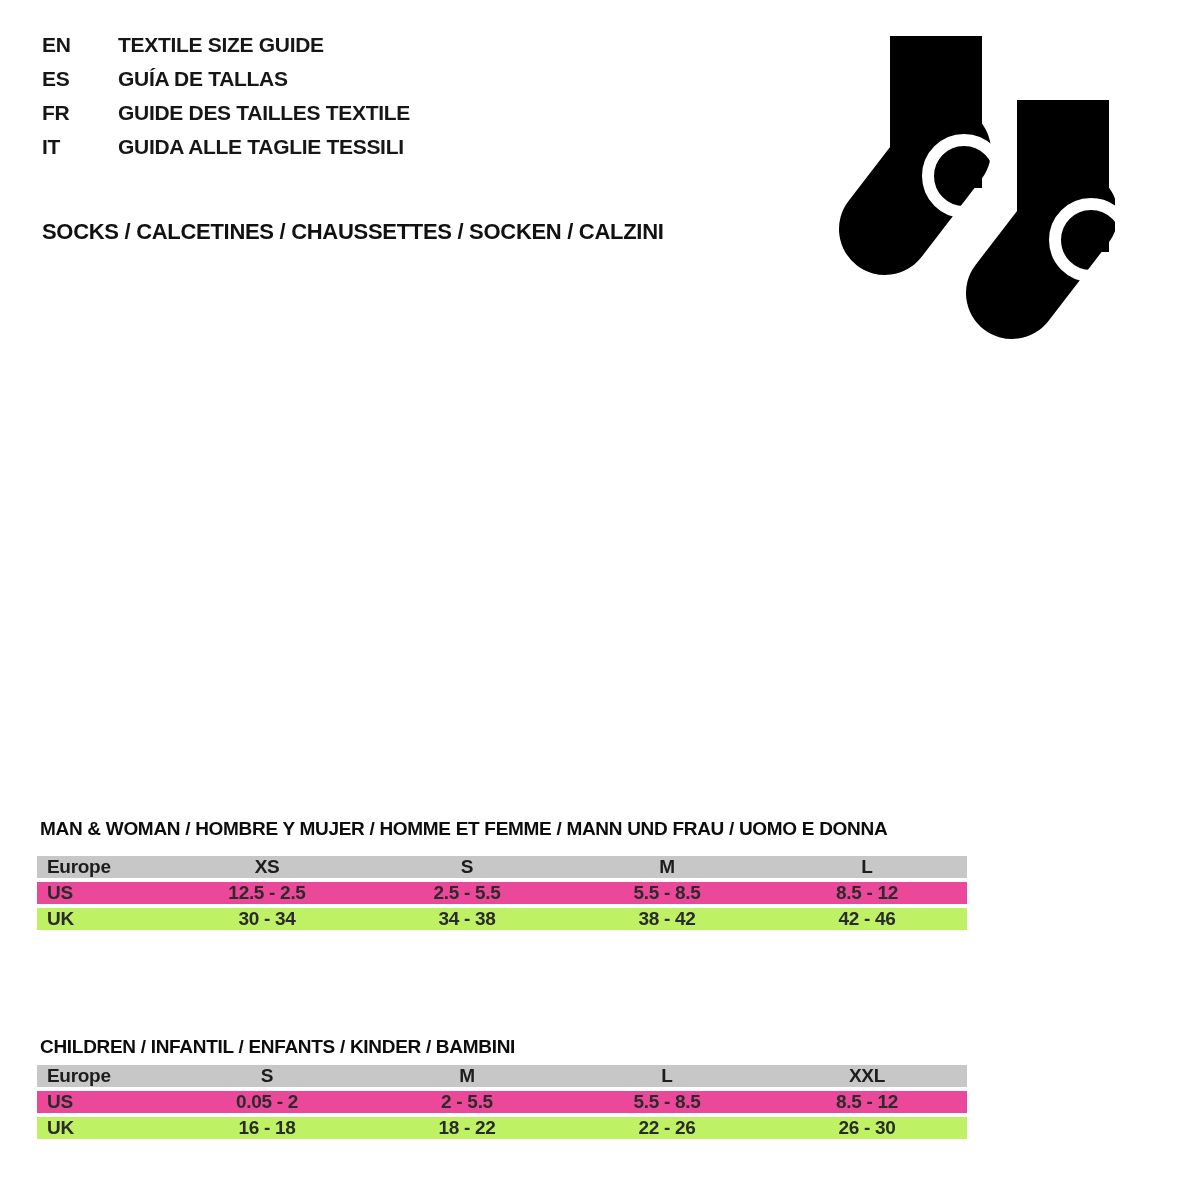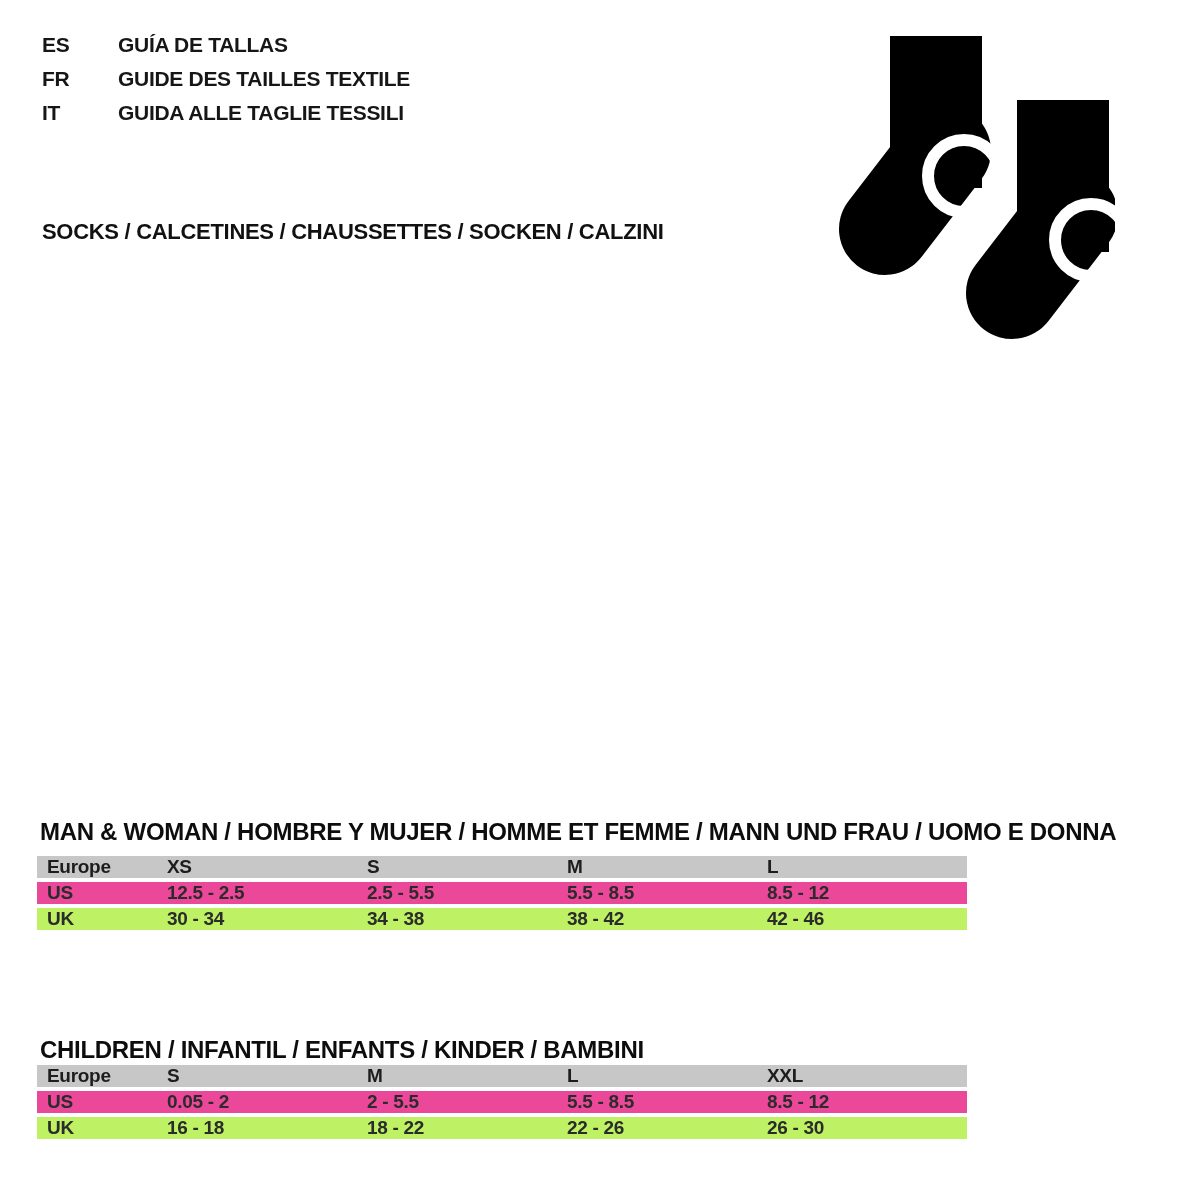--- a/index.html
+++ b/index.html
@@ -32,21 +32,21 @@
     font-size: 22px; font-weight: 700; letter-spacing: -0.3px;
     color: #111111; white-space: nowrap;
   }
 
   
   .socks-icon-box { position: absolute; left: 815px; top: 33px; width: 300px; height: 312px; }
 
   
   .table-title {
     position: absolute; left: 40px;
-    font-size: 24px; font-weight: 700; letter-spacing: -0.3px;
+    font-size: 19px; font-weight: 700; letter-spacing: -0.3px;
     color: #0d0d0d; white-space: nowrap;
   }
   .title-1 { top: 818px; }
   .title-2 { top: 1036px; }
 
   .size-table { position: absolute; left: 37px; width: 930px; }
   .table-1 { top: 856px; }
   .table-2 { top: 1065px; }
 
   .t-row {
@@ -56,27 +56,31 @@
     align-items: center;
     font-size: 19px;
     font-weight: 700;
     letter-spacing: -0.3px;
     color: #2b2b2b;
   }
   .t-header { background: #c7c7c7; color: #1d1d1d; }
   .t-white  { background: #ec4899; }
   .t-alt    { background: #bef264; }
 
-  .cell { flex: 1; text-align: left; }
+  .cell { flex: 1; text-align: center; }
   .c-first { flex: 0 0 130px; text-align: left; padding-left: 10px; }
 </style>
 </head>
 <body>
 
 <div class="lang-list">
+  <div class="lang-row">
+    <span class="lang-code">EN</span>
+    <span class="lang-label">TEXTILE SIZE GUIDE</span>
+  </div>
   <div class="lang-row">
     <span class="lang-code">ES</span>
     <span class="lang-label">GUÍA DE TALLAS</span>
   </div>
   <div class="lang-row">
     <span class="lang-code">FR</span>
     <span class="lang-label">GUIDE DES TAILLES TEXTILE</span>
   </div>
   <div class="lang-row">
     <span class="lang-code">IT</span>

